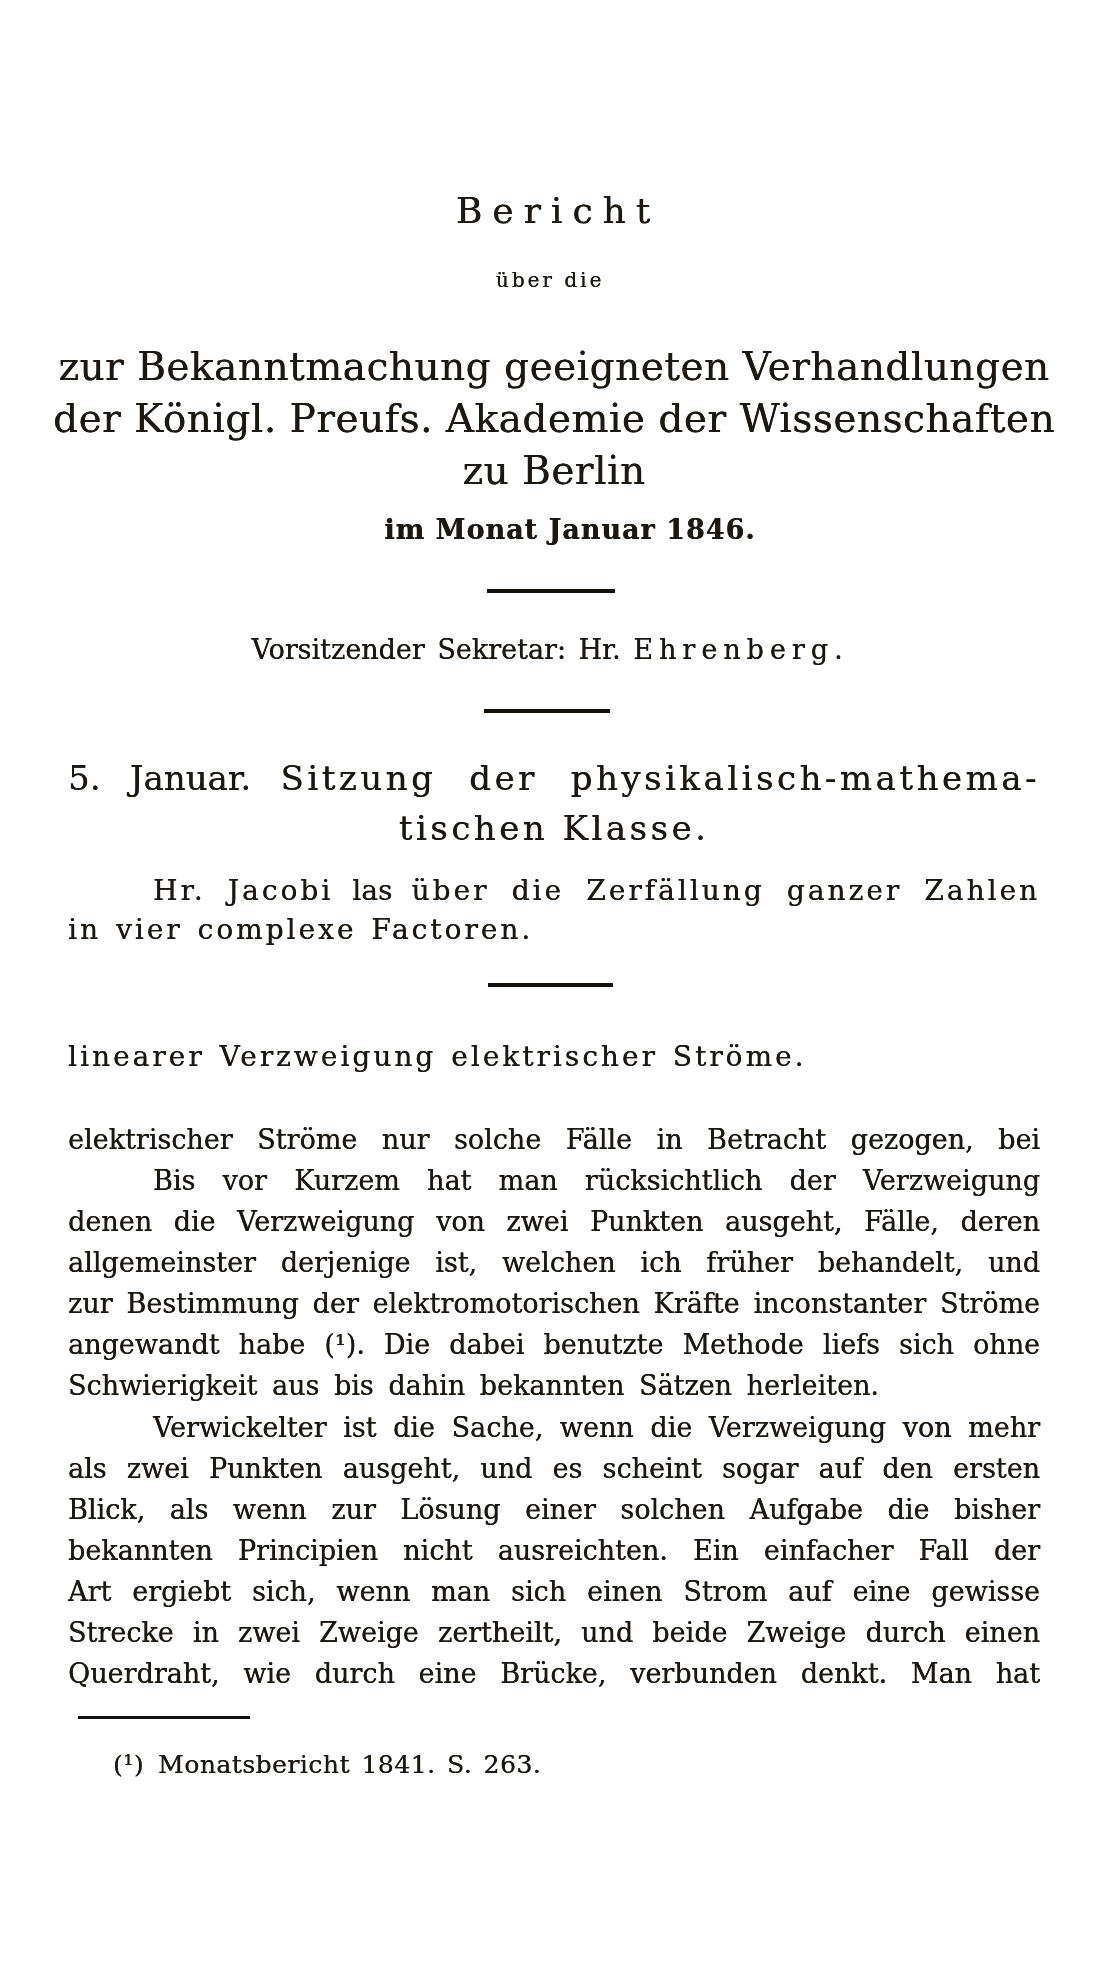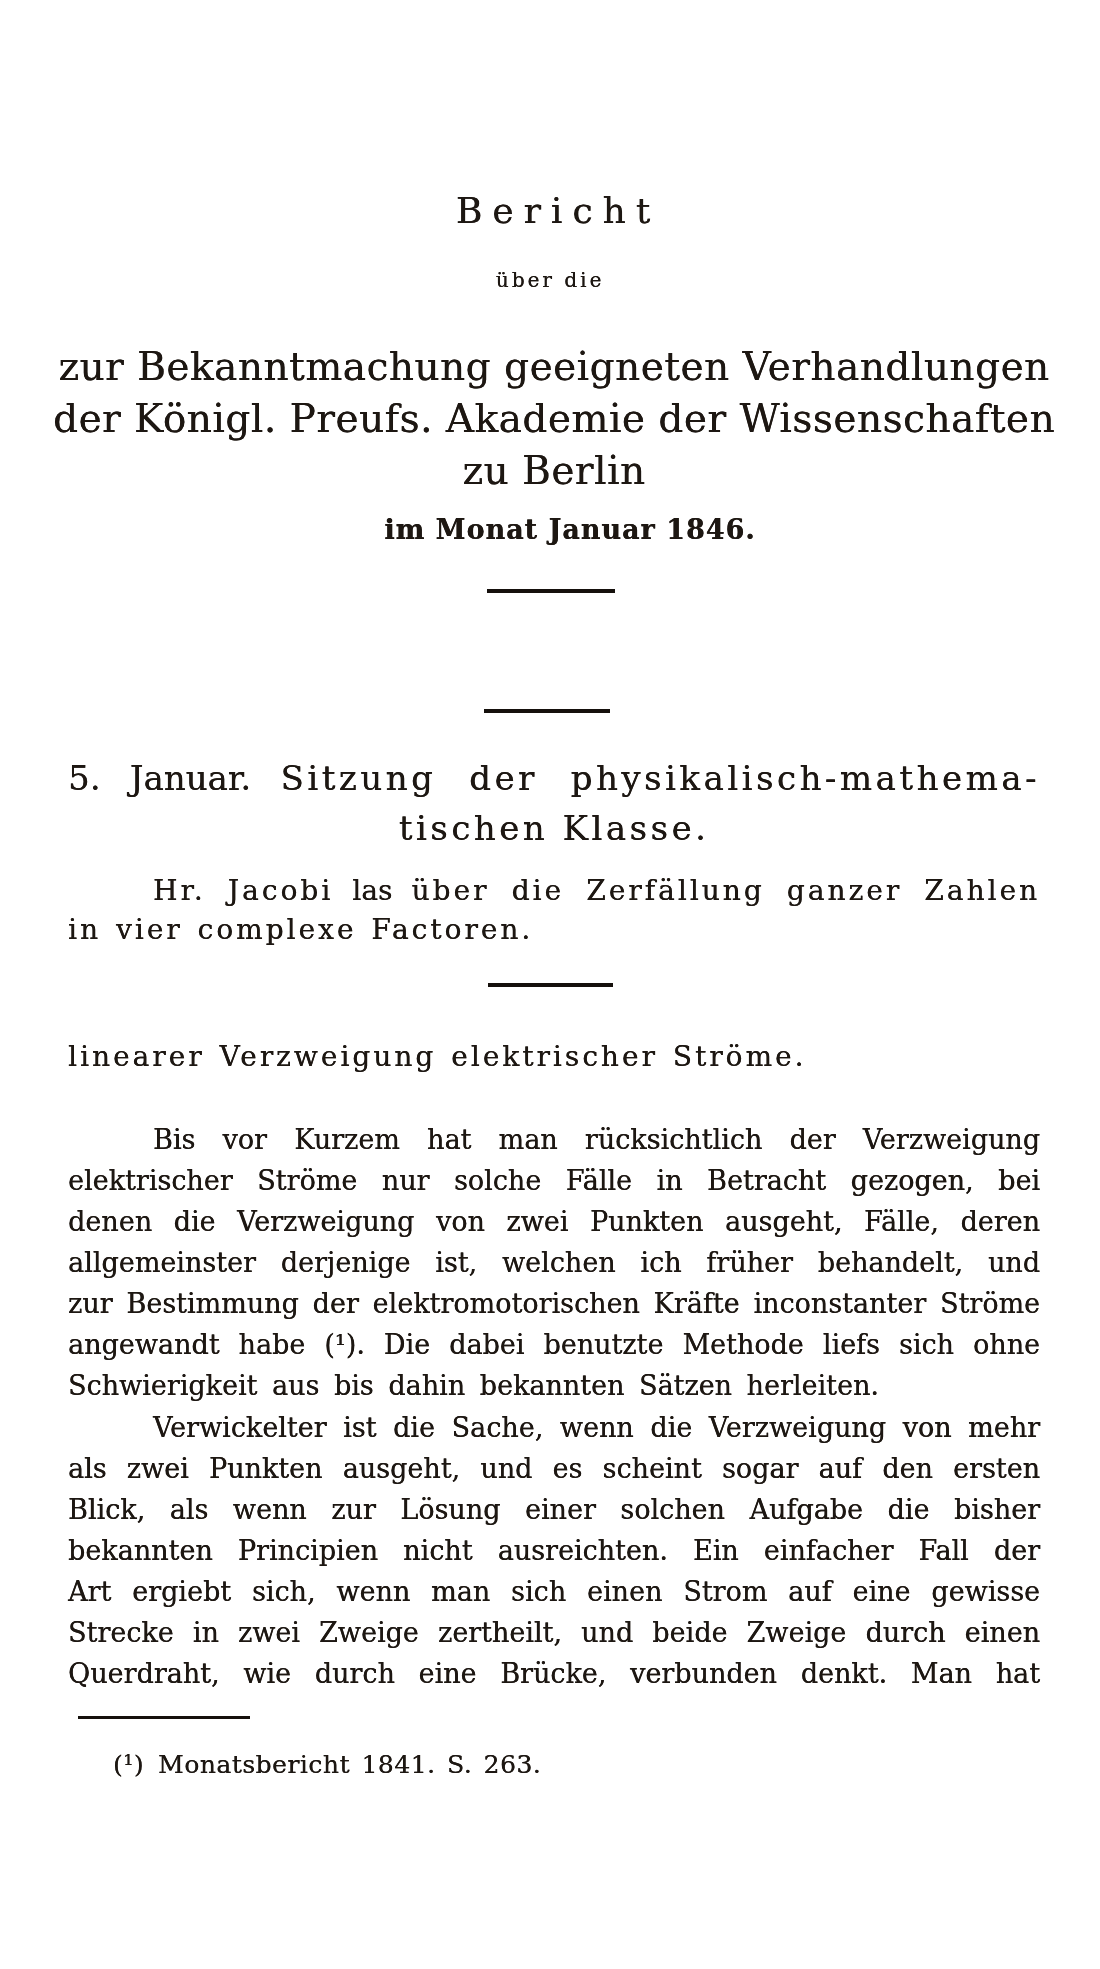--- a/index.html
+++ b/index.html
@@ -108,20 +108,24 @@
   <div class="block t-main">
     <div>zur Bekanntmachung geeigneten Verhandlungen</div>
     <div>der Königl. Preufs. Akademie der Wissenschaften</div>
     <div>zu Berlin</div>
   </div>
 
   <div class="block t-date">im Monat Januar 1846.</div>
 
   <div class="rule rule-1"></div>
 
+  <div class="block t-secretary">
+    <span>Vorsitzender Sekretar: Hr.</span>
+    <span class="sperr">Ehrenberg.</span>
+  </div>
 
   <div class="rule rule-2"></div>
 
   <div class="block t-heading">
     <div class="h-l1">
       <span>5. Januar.</span>
       <span class="sperr2">Sitzung der physikalisch-mathema-</span>
     </div>
     <div class="h-l2 sperr2">tischen Klasse.</div>
   </div>
@@ -135,22 +139,22 @@
     <div class="sperr3">in vier complexe Factoren.</div>
   </div>
 
   <div class="rule rule-3"></div>
 
   <div class="block t-pogg">
     <div class="sperr3">linearer Verzweigung elektrischer Ströme.</div>
   </div>
 
   <div class="block t-para1">
+    <div class="jline">elektrischer Ströme nur solche Fälle in Betracht gezogen, bei</div>
     <div class="jline indent">Bis vor Kurzem hat man rücksichtlich der Verzweigung</div>
-    <div class="jline">elektrischer Ströme nur solche Fälle in Betracht gezogen, bei</div>
     <div class="jline">denen die Verzweigung von zwei Punkten ausgeht, Fälle, deren</div>
     <div class="jline">allgemeinster derjenige ist, welchen ich früher behandelt, und</div>
     <div class="jline">zur Bestimmung der elektromotorischen Kräfte inconstanter Ströme</div>
     <div class="jline">angewandt habe (¹). Die dabei benutzte Methode liefs sich ohne</div>
     <div class="lline">Schwierigkeit aus bis dahin bekannten Sätzen herleiten.</div>
   </div>
 
   <div class="block t-para2">
     <div class="jline indent">Verwickelter ist die Sache, wenn die Verzweigung von mehr</div>
     <div class="jline">als zwei Punkten ausgeht, und es scheint sogar auf den ersten</div>

